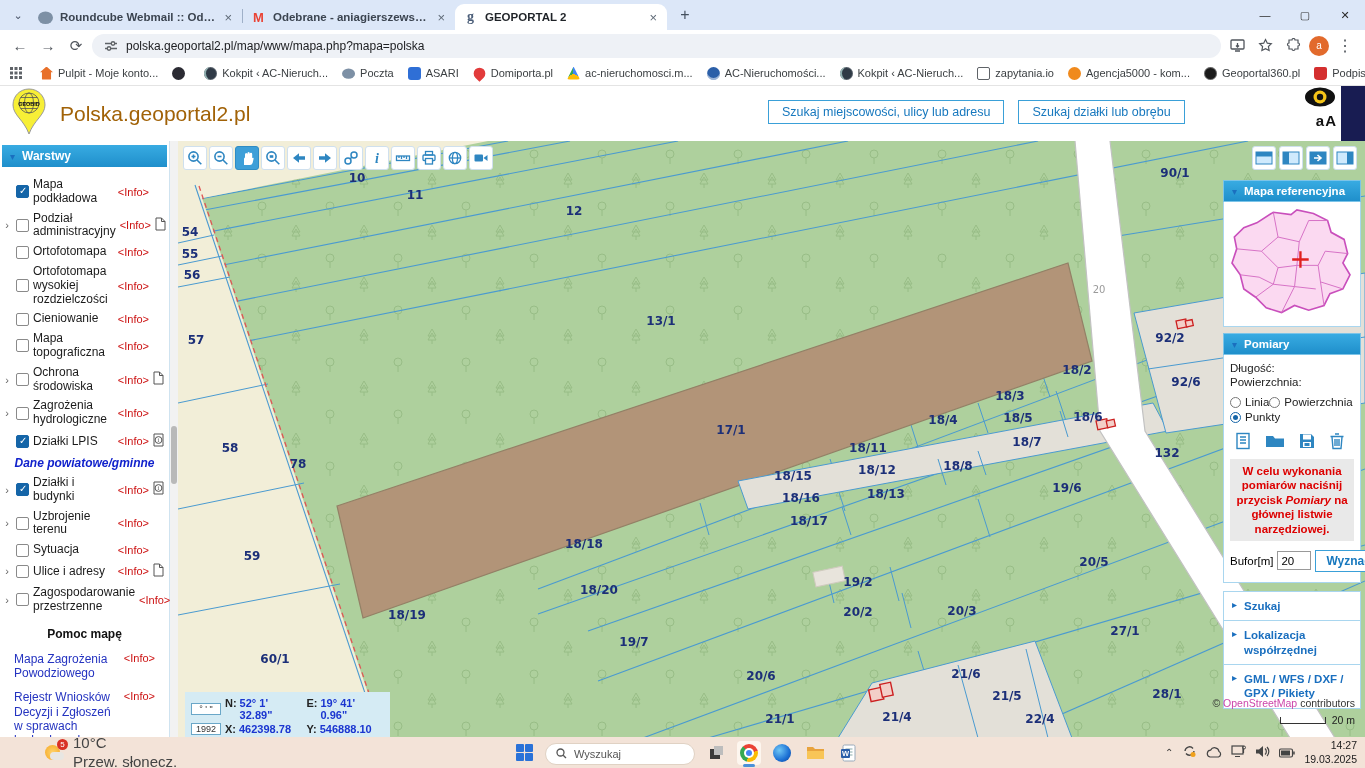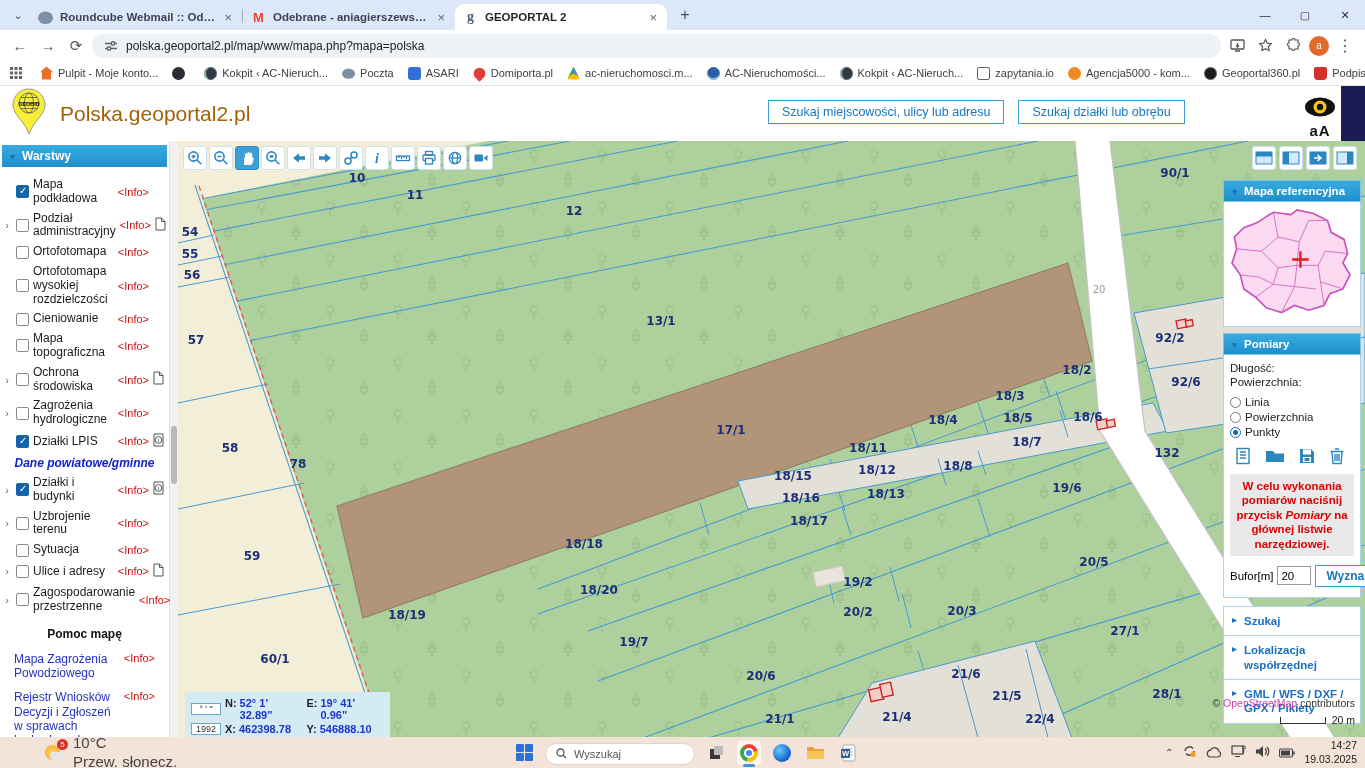--- a/index.html
+++ b/index.html
@@ -36,21 +36,21 @@
   
   #page-header { height:55px; background:#fff; position:relative; display:flex; align-items:center; }
   #logo { margin:0 12px 0 10px; }
   #head-text { display:flex; flex-direction:column; gap:3px; }
   #site-title { font-size:21px; font-weight:normal; color:#a16207; }
   #head-menu { display:flex; gap:18px; font-size:12px; font-weight:bold; }
   #head-menu .m-red { color:#e80000; }
   #head-menu .m-mag { color:#cc00cc; }
   #head-buttons { position:absolute; left:768px; top:14px; display:flex; gap:14px; }
   .search-btn { border:1px solid #3aa0d8; background:#fff; color:#1778be; font-size:12.5px; padding:4px 13px; font-family:inherit; }
-  #eye-box { position:absolute; right:28px; top:10px; text-align:center; }
+  #eye-box { position:absolute; right:28px; top:0; text-align:right; }
   #font-toggle { font-size:15px; font-weight:bold; color:#111; letter-spacing:1px; }
   #navy-strip { position:absolute; right:0; top: 0; width:24px; height:55px; background:#181c52; }
 
   
   #main { height:596px; display:flex; position:relative; }
   #sidebar { width:170px; background:#fff; border-right:1px solid #cfe3f0; font-size:12px; position:relative; display:flex; flex-direction:column; }
   #sidebar-head { margin:4px 2px 8px 2px; background:linear-gradient(#38abe2,#1f8fcb); color:#fff; font-weight:bold; font-size:12px; padding:4px 8px; display:flex; gap:7px; align-items:center; }
   .lrow { display:flex; align-items:center; padding:3px 4px 3px 2px; gap:4px; }
   .exp { width:10px; color:#666; font-size:11px; flex:none; text-align:center; }
   .cb { width:13px; height:13px; border:1px solid #8a8a8a; border-radius:2px; background:#fff; flex:none; position:relative; }
@@ -76,21 +76,21 @@
   .tbtn { width:24px; height:24px; background:#fff; border:1px solid #cfe0ee; border-radius:3px; display:flex; align-items:center; justify-content:center; }
   .tbtn.active { background:#3d9fd8; border-color:#2f8cc4; }
   #layout-btns { position:absolute; right:8px; top:5px; display:flex; gap:3px; }
 
   #right-panel { position:absolute; right:4px; top:39px; width:138px; font-size:11.5px; }
   .panel-head { background:linear-gradient(#38abe2,#1f8fcb); color:#fff; font-weight:bold; padding:4px 8px; display:flex; gap:7px; align-items:center; border:1px solid #7cc4e8; }
   .panel-body { background:#fff; border:1px solid #a9d6ef; border-top:none; }
   #poland-box { padding:2px; }
   #measure-body { padding:6px 6px 8px; }
   .meas-line { color:#222; padding:1px 0; }
-  .radio-row { display:flex; gap:0; margin-top:7px; flex-wrap:wrap; row-gap:3px;flex-direction:column; }
+  .radio-row { display:flex; gap:0; margin-top:7px; flex-wrap:wrap; row-gap:3px; }
   .radio { display:flex; align-items:center; gap:4px; color:#222; }
   .rdot { width:11px; height:11px; border:1px solid #777; border-radius:50%; background:#fff; position:relative; flex:none; }
   .rdot.sel { border-color:#1565a8; }
   .rdot.sel::after { content:""; position:absolute; inset:2px; background:#1565a8; border-radius:50%; }
   #meas-icons { display:flex; gap:13px; padding:9px 4px 7px; }
   #meas-warning { background:#e9e9e9; color:#dd0000; font-weight:bold; text-align:center; padding:5px 3px; line-height:1.25; font-size:11.5px; }
   #buffer-row { display:flex; align-items:center; gap:4px; padding:9px 0 2px; }
   #buffer-input { width:34px; height:19px; border:1px solid #999; font-size:11.5px; padding:0 3px; font-family:inherit; }
   #wyznacz { margin-left:auto; border:1px solid #3aa0d8; background:#fff; color:#1778be; font-weight:bold; font-size:12px; padding:3px 10px; font-family:inherit; }
   .side-sec { background:#fff; border:1px solid #a9d6ef; border-top:none; padding:7px 8px; display:flex; gap:7px; align-items:flex-start; }

